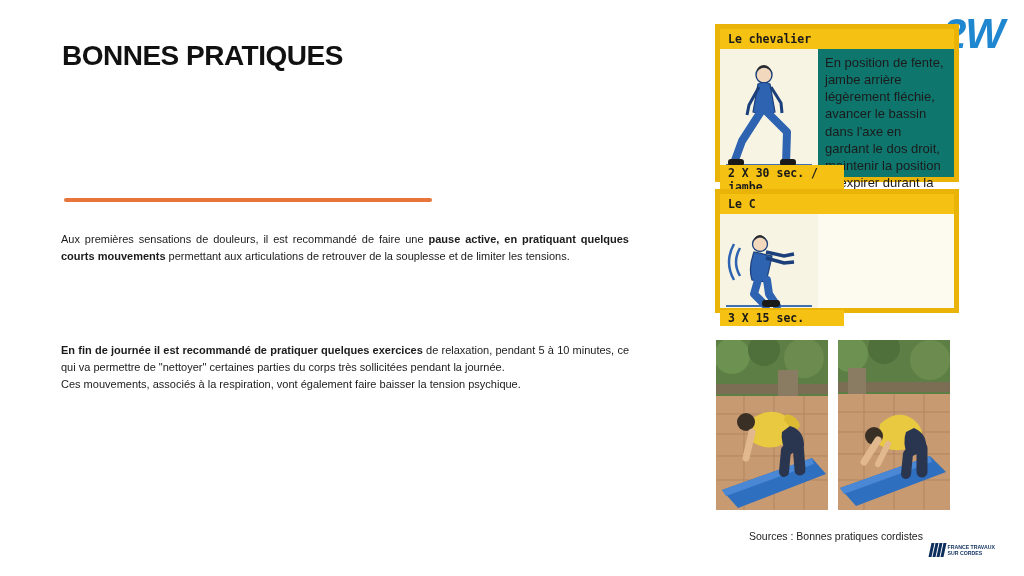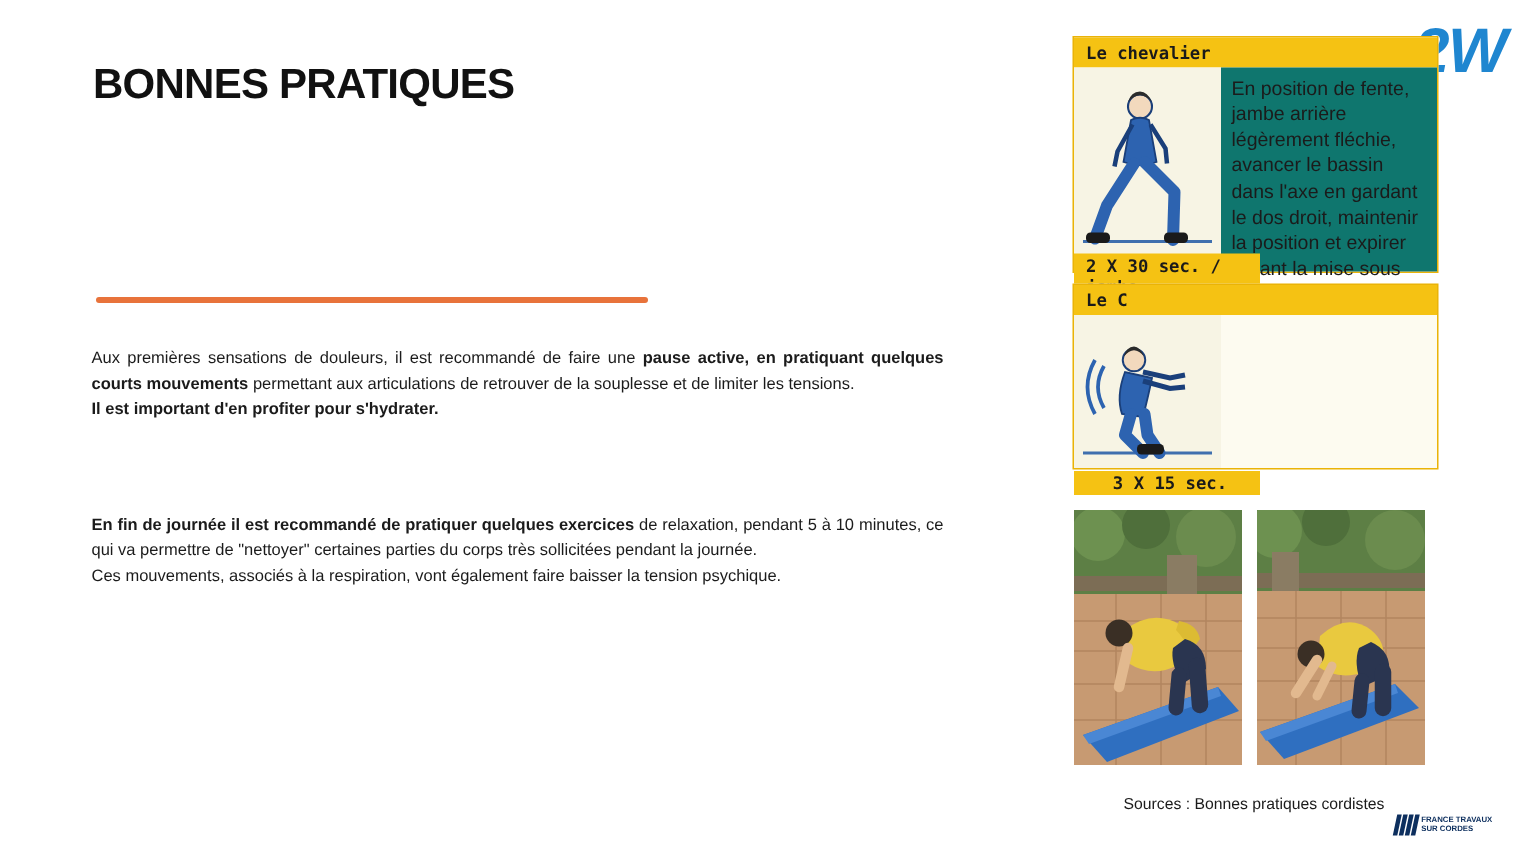--- a/index.html
+++ b/index.html
@@ -58,21 +58,21 @@
     text-align: justify;
   }
   .para-1 { top: 231px; }
   .para-2 { top: 342px; }
   .para b { font-weight: bold; }
 
   
   .exercise-card {
     position: absolute;
     background: #fdfbf0;
-    border: 1px solid #eab308;
+    border: 5px solid #eab308;
   }
   .card-a { left: 715px; top: 24px; width: 244px; height: 158px; }
   .card-b { left: 715px; top: 189px; width: 244px; height: 124px; }
 
   .card-header {
     background: #f5c213;
     height: 20px;
     display: flex;
     align-items: center;
     padding-left: 8px;
@@ -106,21 +106,21 @@
     left: 0; bottom: -1px;
     width: 124px;
     background: #f5c213;
     font-size: 11.5px;
     font-weight: bold;
     padding: 1px 4px 1px 8px;
     color: #1a1a1a;
     font-family: "DejaVu Sans Mono", monospace;
   }
   .card-a .card-footer { bottom: -18px; }
-  .card-b .card-footer { bottom: -18px; text-align: center; }
+  .card-b .card-footer { bottom: -18px; }
 
   
   .photo {
     position: absolute;
     top: 340px;
     width: 112px; height: 170px;
     overflow: hidden;
     border: 0;
   }
   .photo-1 { left: 716px; }
@@ -181,21 +181,20 @@
 <div class="slide">
 
   <div class="logo">2W</div>
 
   <div class="title">BONNES PRATIQUES</div>
 
   <div class="rule"></div>
 
   <div class="para para-1">
     <span>Aux premières sensations de douleurs, il est recommandé de faire une </span><b>pause active, en pratiquant quelques courts mouvements</b><span> permettant aux articulations de retrouver de la souplesse et de limiter les tensions.</span><br>
-    <b>Il est important d'en profiter pour s'hydrater.</b>
   </div>
 
   <div class="para para-2">
     <b>En fin de journée il est recommandé de pratiquer quelques exercices</b><span> de relaxation, pendant 5 à 10 minutes, ce qui va permettre de "nettoyer" certaines parties du corps très sollicitées pendant la journée.</span><br>
     <span>Ces mouvements, associés à la respiration, vont également faire baisser la tension psychique.</span>
   </div>
 
   <div class="exercise-card card-a">
     <div class="card-header">Le chevalier</div>
     <div class="card-body">

